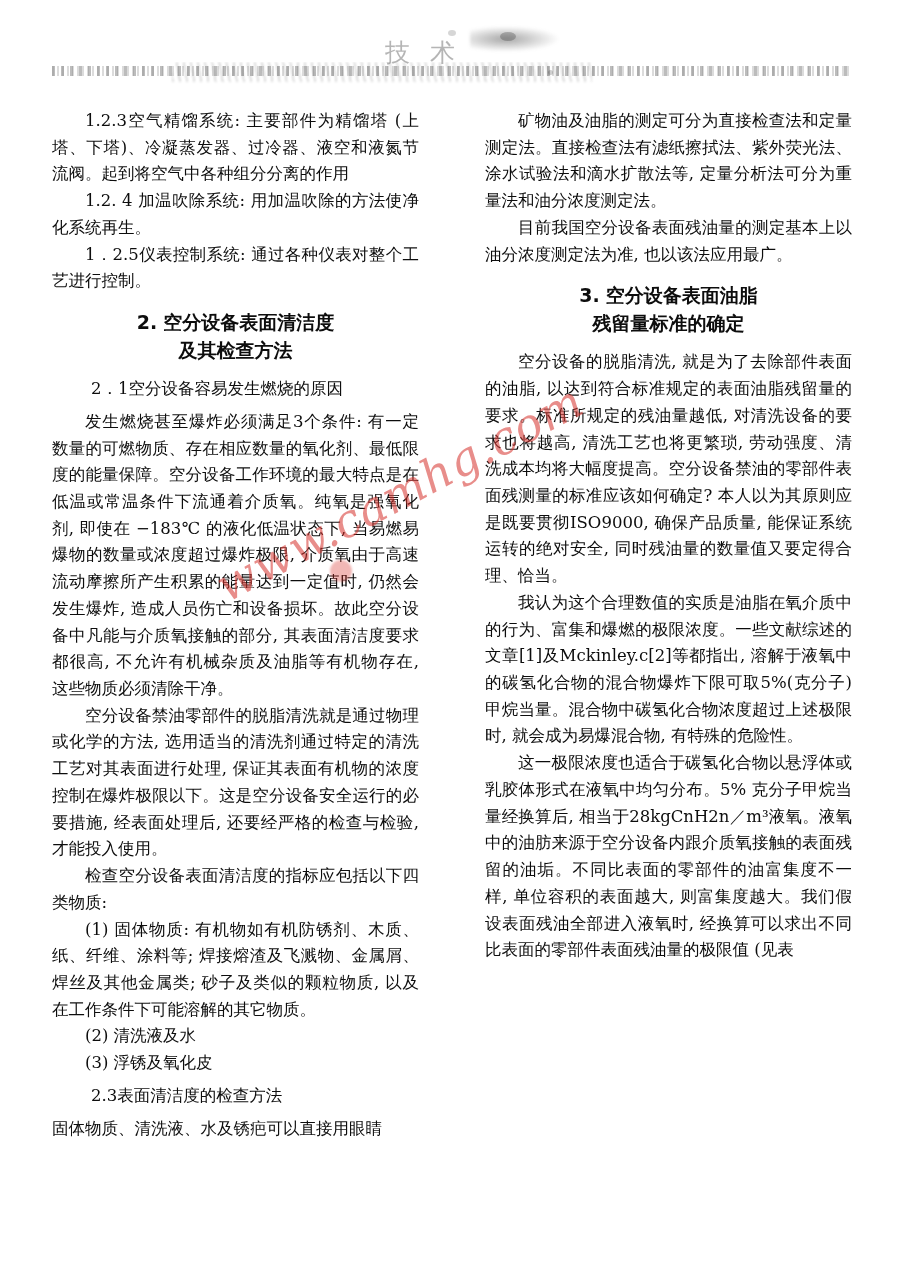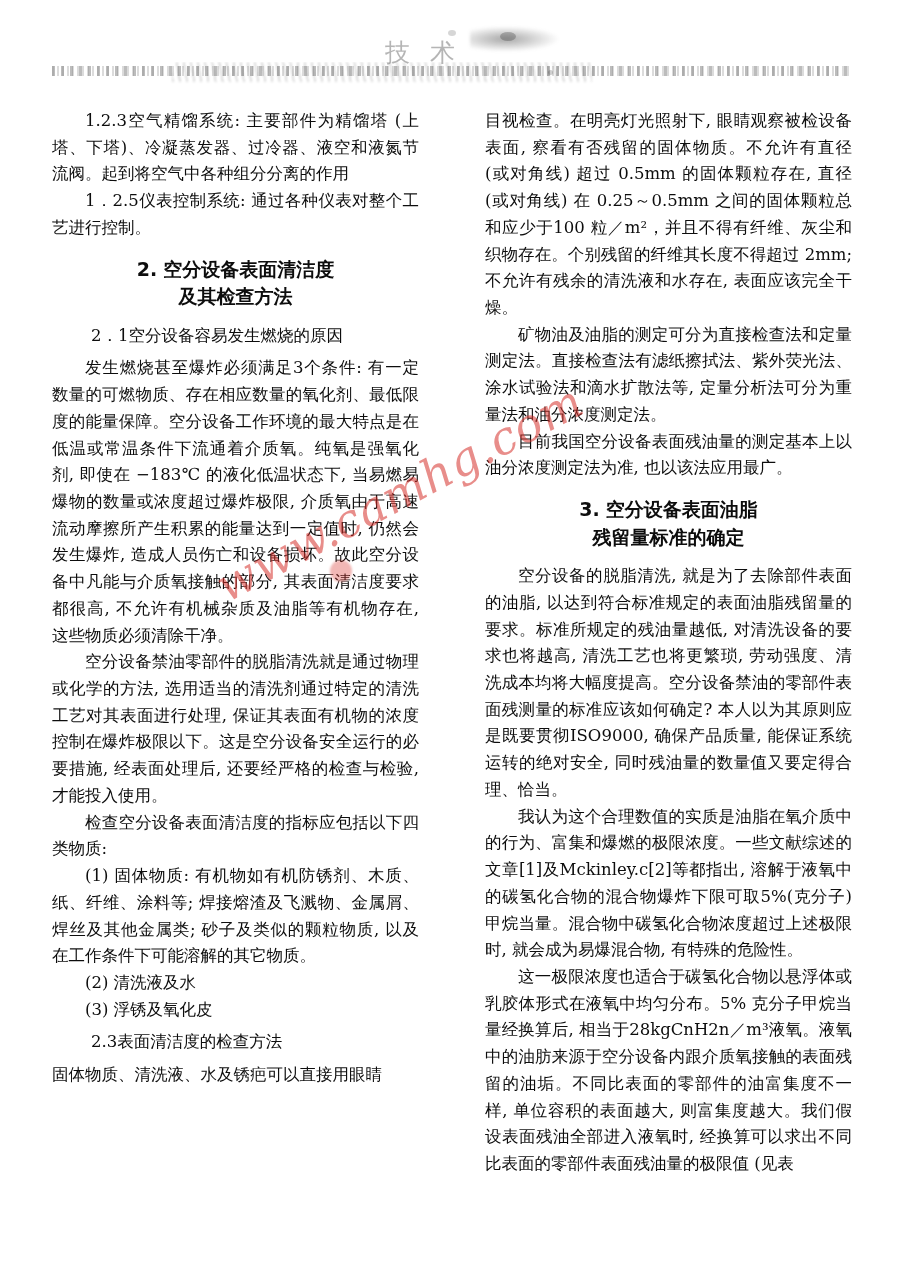--- a/index.html
+++ b/index.html
@@ -197,20 +197,21 @@
   <div class="header-blob"></div>
 
   <div class="speck" style="left:500px;top:32px;width:16px;height:9px;opacity:.5;"></div>
   <div class="speck" style="left:448px;top:30px;width:8px;height:6px;opacity:.35;"></div>
   <div class="speck" style="left:548px;top:70px;width:5px;height:5px;opacity:.4;"></div>
 
   <div class="columns">
 
     <div class="col">
       <p>1.2.3空气精馏系统: 主要部件为精馏塔 (上塔、下塔)、冷凝蒸发器、过冷器、液空和液氮节流阀。起到将空气中各种组分分离的作用</p>
+      <p>1.2. 4 加温吹除系统: 用加温吹除的方法使净化系统再生。</p>
       <p>1．2.5仪表控制系统: 通过各种仪表对整个工艺进行控制。</p>
 
       <div class="sec-head">
         <span class="num">2.</span><span>空分设备表面清洁度</span>
         <div>及其检查方法</div>
       </div>
 
       <p class="sub-head">2．1空分设备容易发生燃烧的原因</p>
       <p>发生燃烧甚至爆炸必须满足3个条件: 有一定数量的可燃物质、存在相应数量的氧化剂、最低限度的能量保障。空分设备工作环境的最大特点是在低温或常温条件下流通着介质氧。纯氧是强氧化剂, 即使在 −183℃ 的液化低温状态下, 当易燃易爆物的数量或浓度超过爆炸极限, 介质氧由于高速流动摩擦所产生积累的能量达到一定值时, 仍然会发生爆炸, 造成人员伤亡和设备损坏。故此空分设备中凡能与介质氧接触的部分, 其表面清洁度要求都很高, 不允许有机械杂质及油脂等有机物存在, 这些物质必须清除干净。</p>
       <p>空分设备禁油零部件的脱脂清洗就是通过物理或化学的方法, 选用适当的清洗剂通过特定的清洗工艺对其表面进行处理, 保证其表面有机物的浓度控制在爆炸极限以下。这是空分设备安全运行的必要措施, 经表面处理后, 还要经严格的检查与检验, 才能投入使用。</p>
@@ -218,21 +219,20 @@
       <p>检查空分设备表面清洁度的指标应包括以下四类物质:</p>
       <p>(1) 固体物质: 有机物如有机防锈剂、木质、纸、纤维、涂料等; 焊接熔渣及飞溅物、金属屑、焊丝及其他金属类; 砂子及类似的颗粒物质, 以及在工作条件下可能溶解的其它物质。</p>
       <p>(2) 清洗液及水</p>
       <p>(3) 浮锈及氧化皮</p>
 
       <p class="sub-head">2.3表面清洁度的检查方法</p>
       <p class="noindent">固体物质、清洗液、水及锈疤可以直接用眼睛</p>
     </div>
 
     <div class="col">
-      <p class="noindent">目视检查。在明亮灯光照射下, 眼睛观察被检设备表面, 察看有否残留的固体物质。不允许有直径 (或对角线) 超过 0.5mm 的固体颗粒存在, 直径 (或对角线) 在 0.25～0.5mm 之间的固体颗粒总和应少于100 粒／m²，并且不得有纤维、灰尘和织物存在。个别残留的纤维其长度不得超过 2mm; 不允许有残余的清洗液和水存在, 表面应该完全干燥。</p>
       <p>矿物油及油脂的测定可分为直接检查法和定量测定法。直接检查法有滤纸擦拭法、紫外荧光法、涂水试验法和滴水扩散法等, 定量分析法可分为重量法和油分浓度测定法。</p>
       <p>目前我国空分设备表面残油量的测定基本上以油分浓度测定法为准, 也以该法应用最广。</p>
 
       <div class="sec-head">
         <span class="num">3.</span><span>空分设备表面油脂</span>
         <div>残留量标准的确定</div>
       </div>
 
       <p>空分设备的脱脂清洗, 就是为了去除部件表面的油脂, 以达到符合标准规定的表面油脂残留量的要求。标准所规定的残油量越低, 对清洗设备的要求也将越高, 清洗工艺也将更繁琐, 劳动强度、清洗成本均将大幅度提高。空分设备禁油的零部件表面残测量的标准应该如何确定? 本人以为其原则应是既要贯彻ISO9000, 确保产品质量, 能保证系统运转的绝对安全, 同时残油量的数量值又要定得合理、恰当。</p>
       <p>我认为这个合理数值的实质是油脂在氧介质中的行为、富集和爆燃的极限浓度。一些文献综述的文章[1]及Mckinley.c[2]等都指出, 溶解于液氧中的碳氢化合物的混合物爆炸下限可取5%(克分子)甲烷当量。混合物中碳氢化合物浓度超过上述极限时, 就会成为易爆混合物, 有特殊的危险性。</p>

